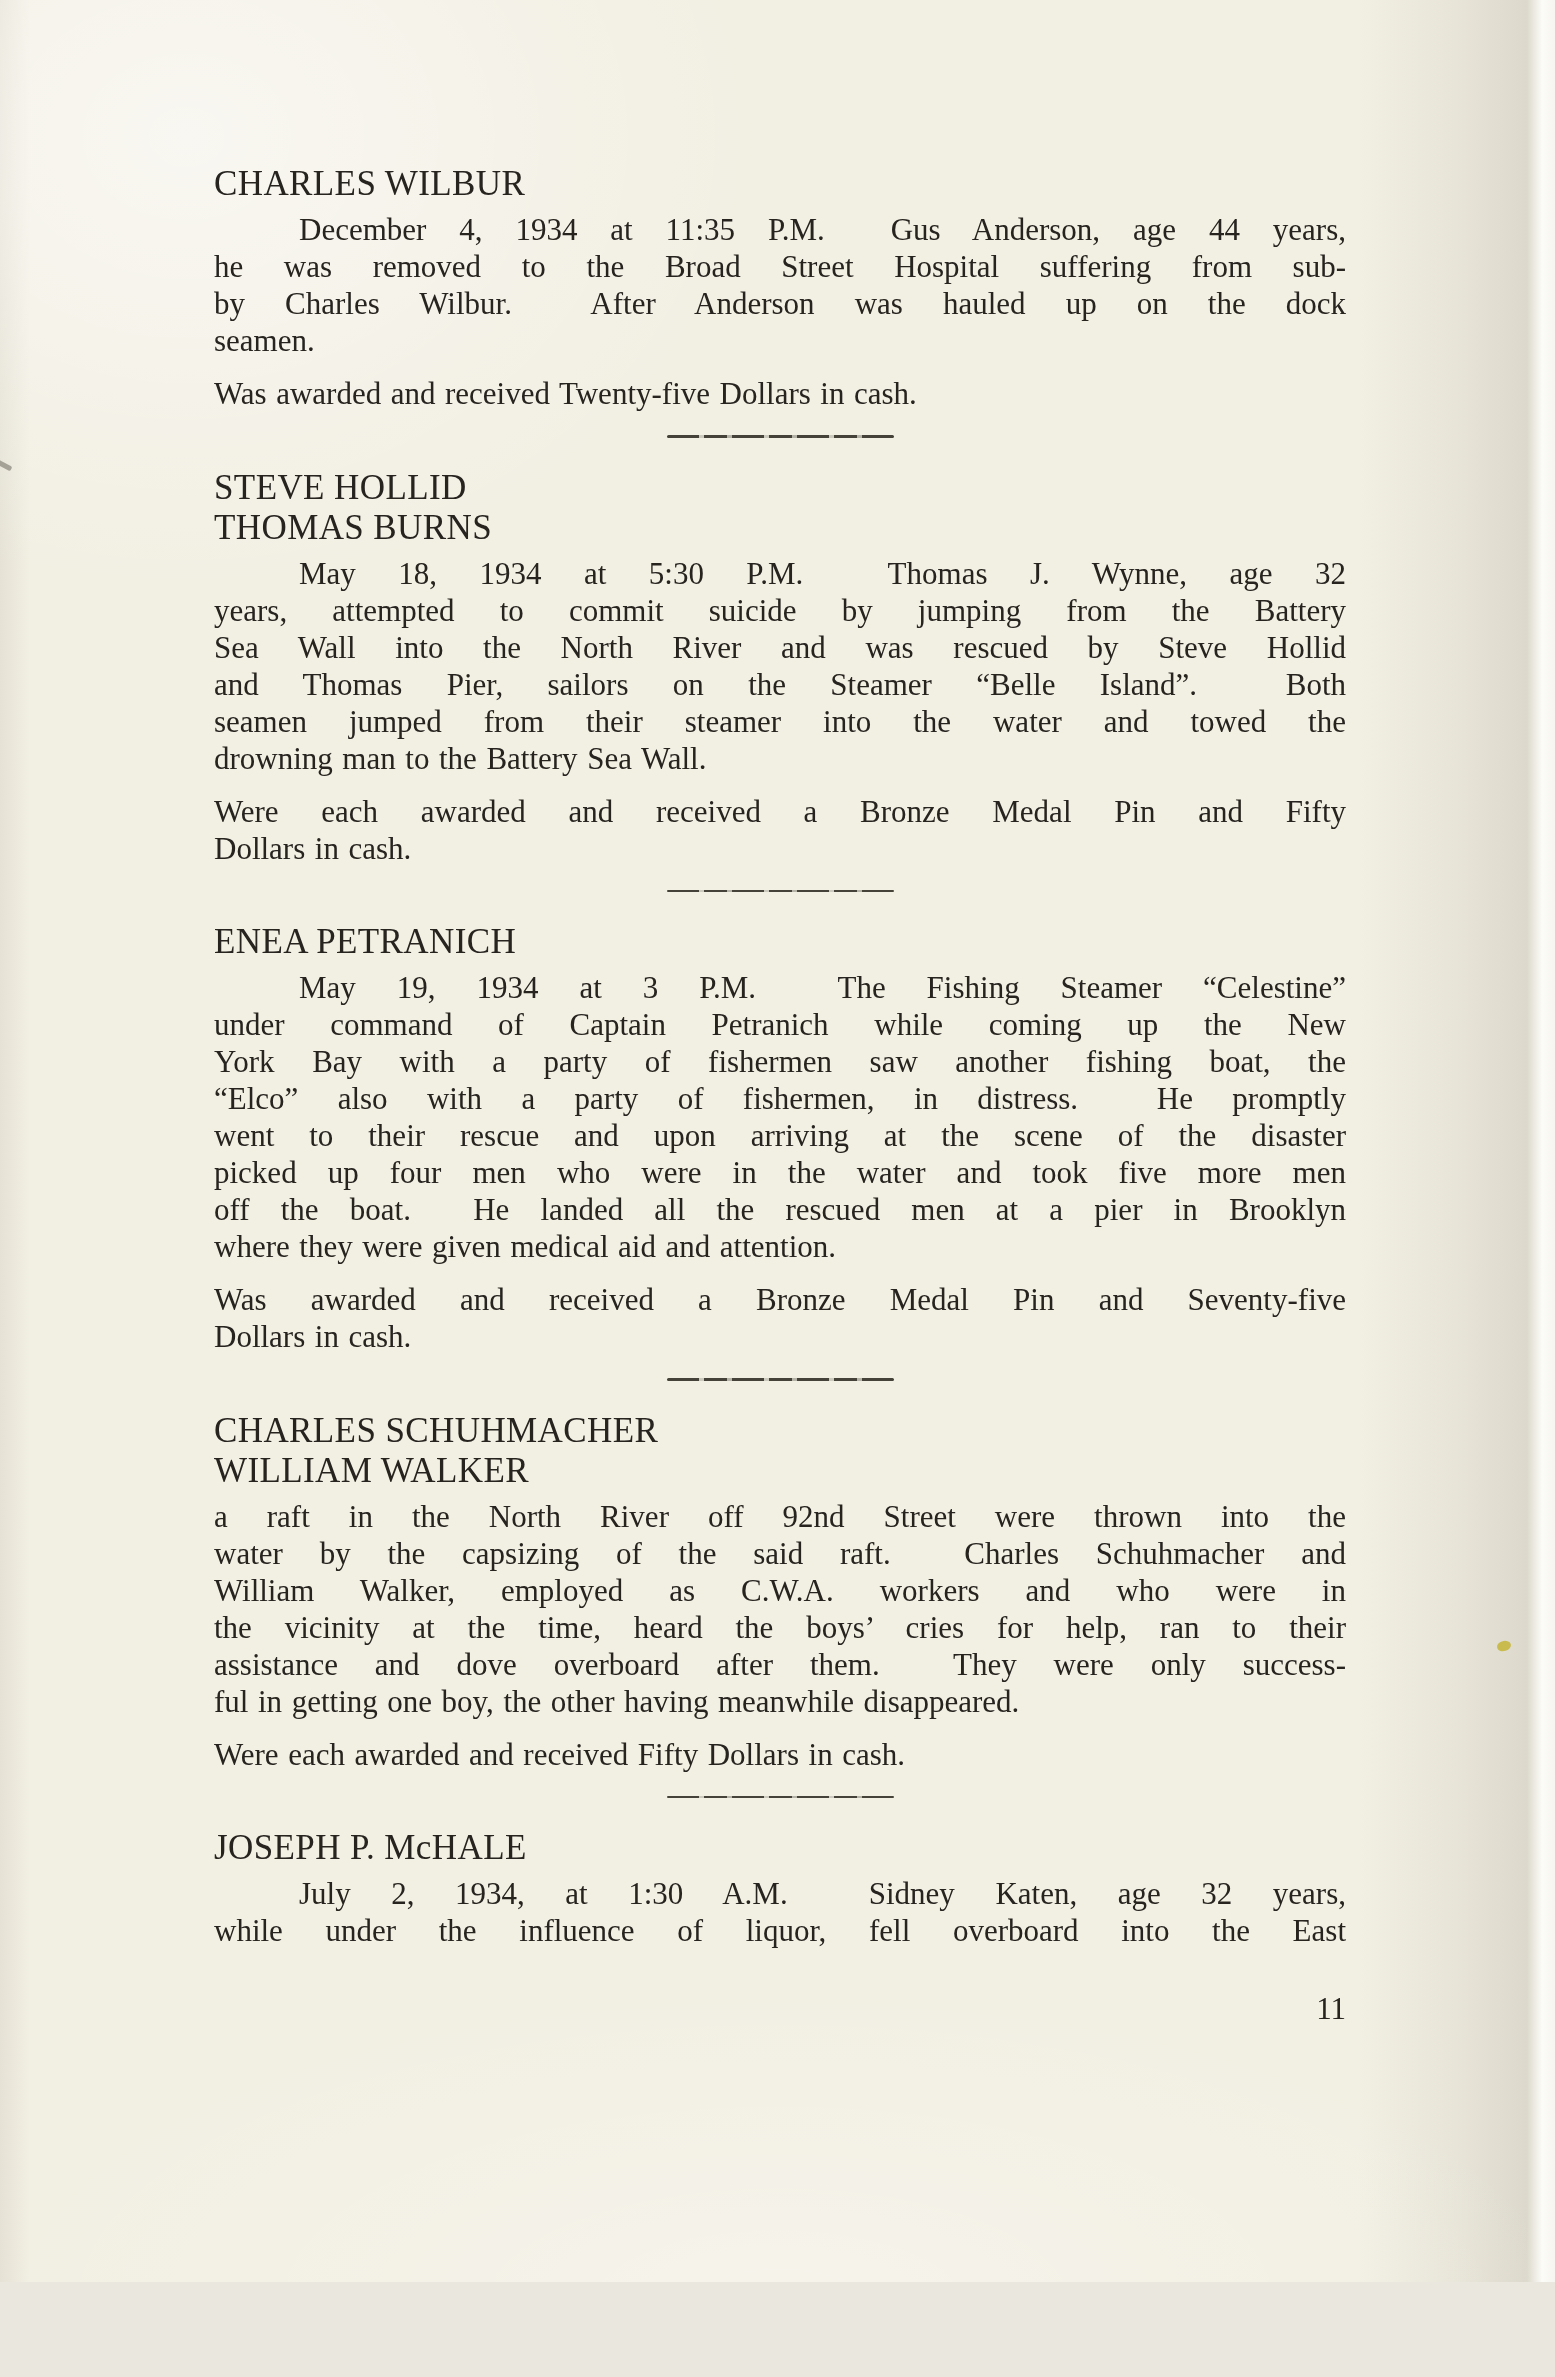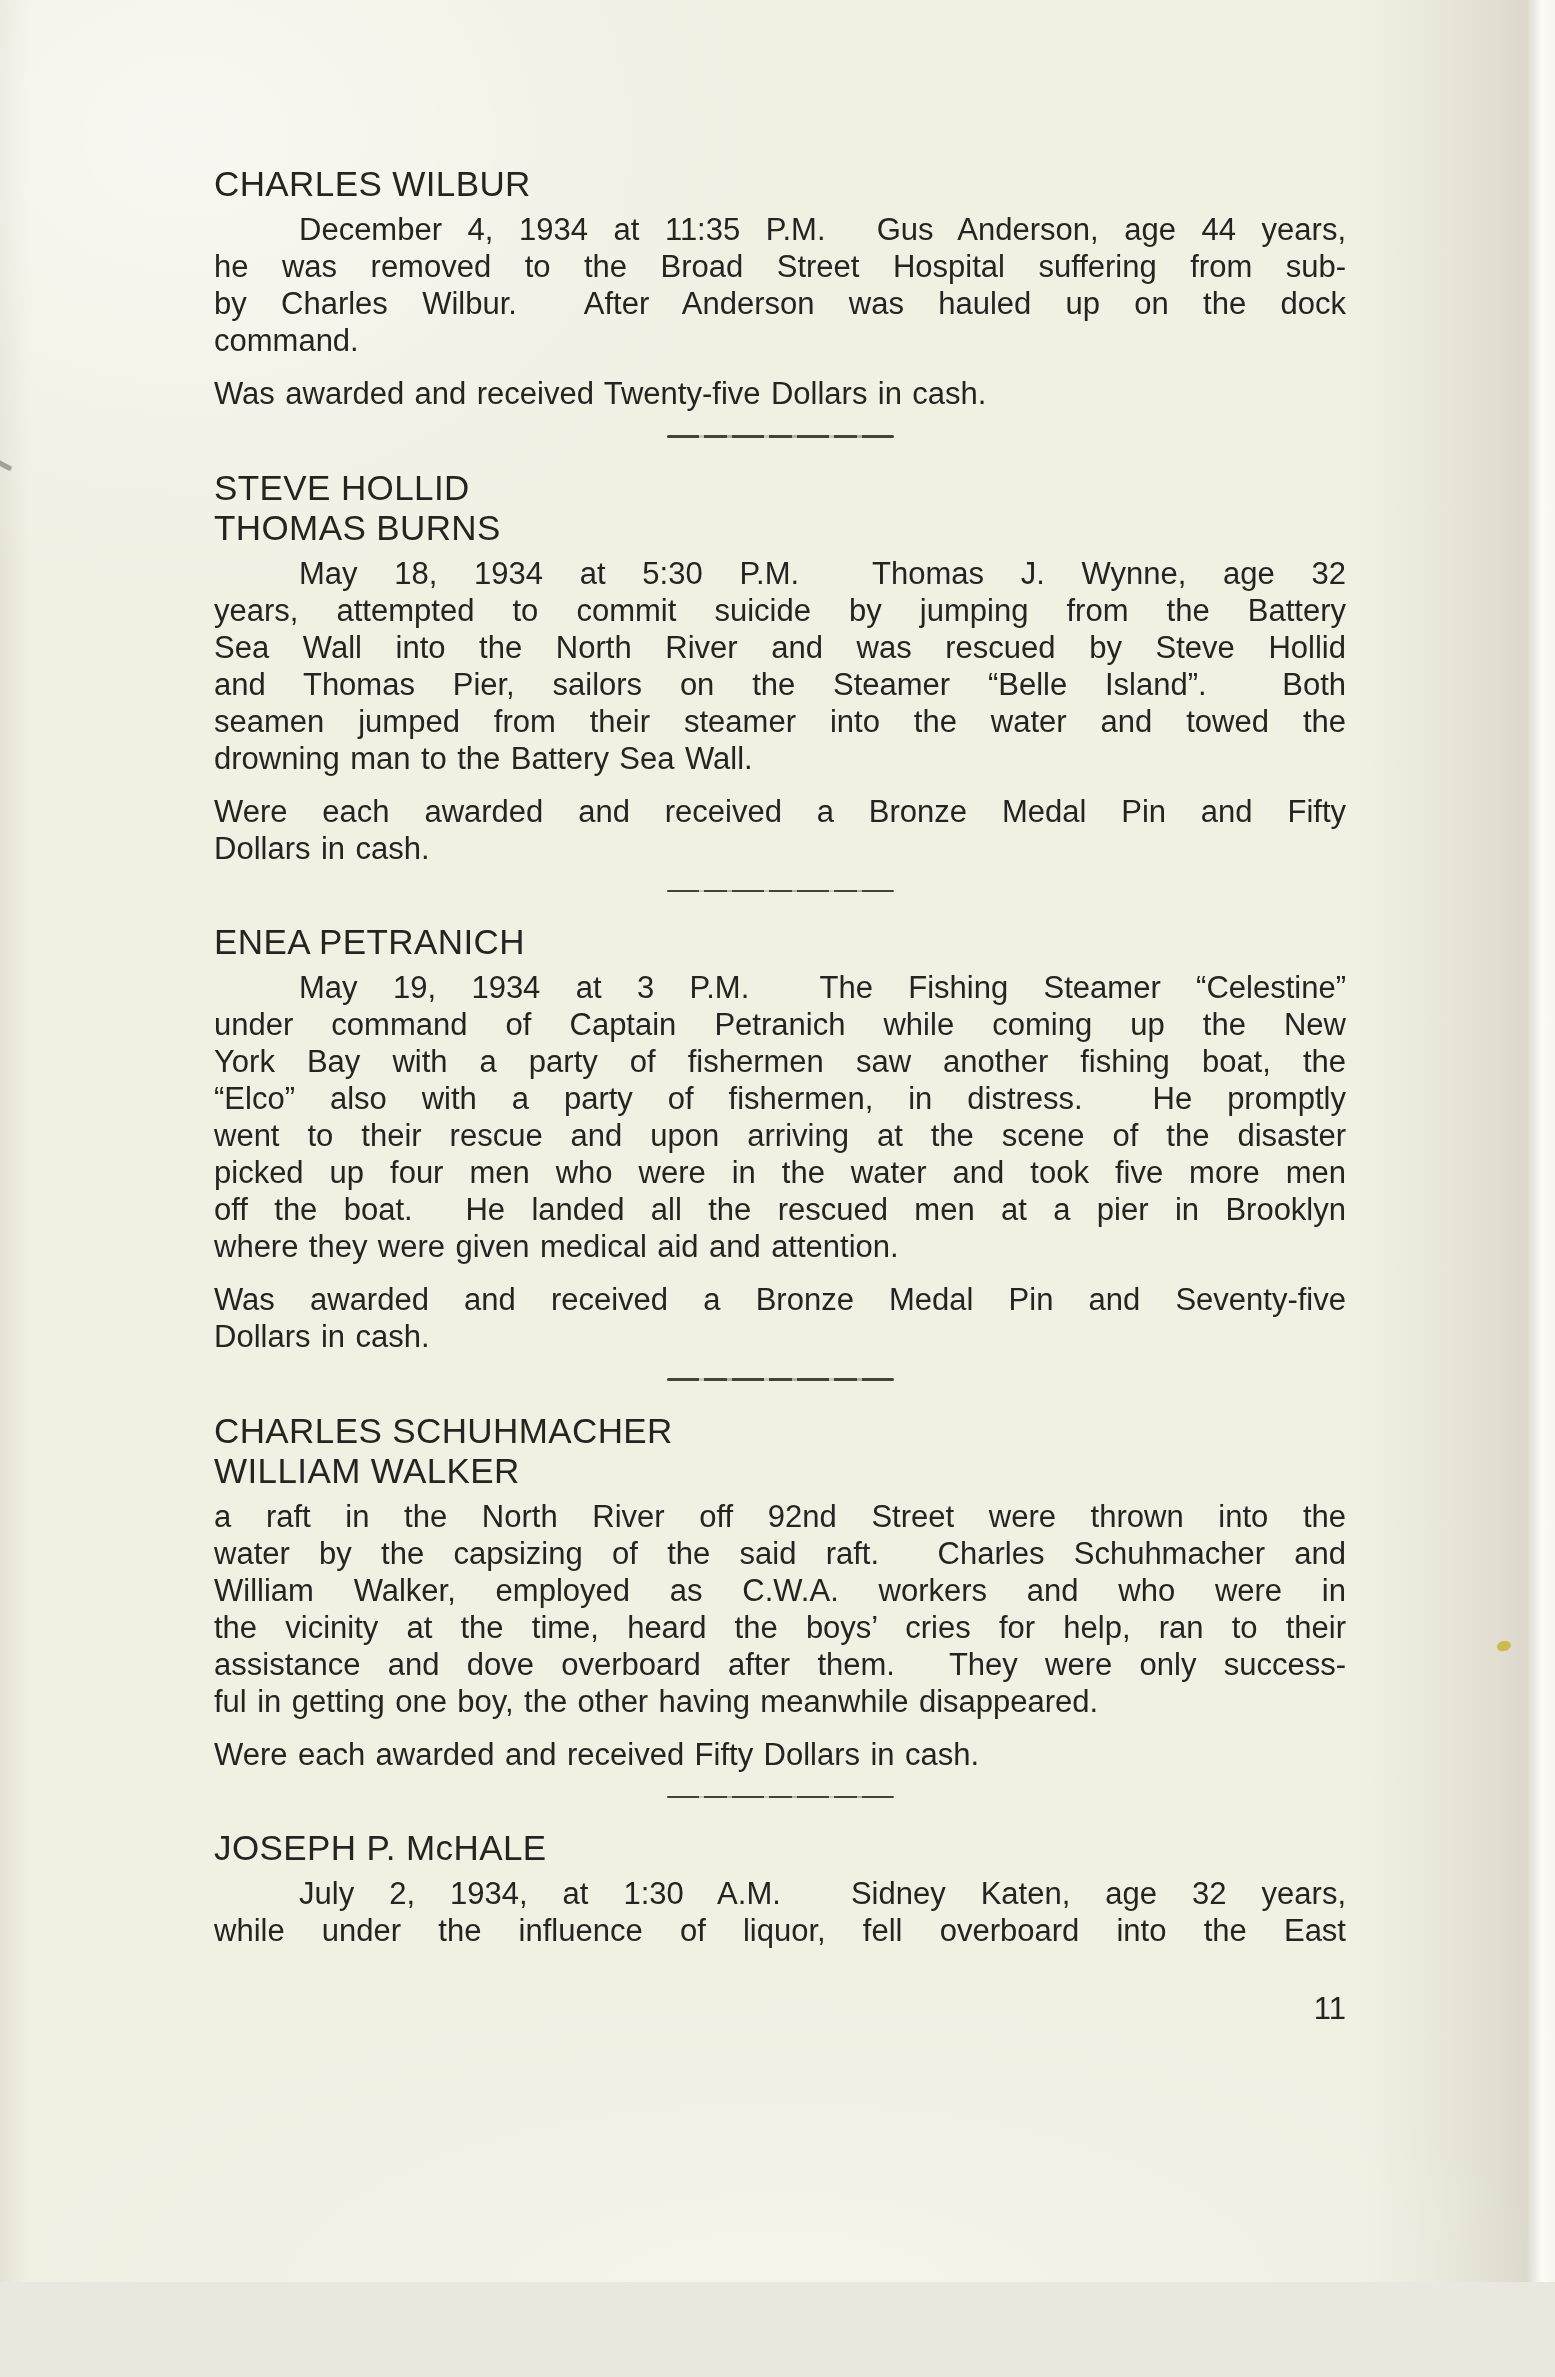--- a/index.html
+++ b/index.html
@@ -7,21 +7,21 @@
     position: relative;
     width: 1556px;
     height: 2282px;
     overflow: hidden;
     background-color: #f2efe3;
     background-image:
       radial-gradient(ellipse 881px 705px at 12% 6%, rgba(255,255,255,0.50), rgba(255,255,255,0) 65%),
       radial-gradient(ellipse 1145px 458px at 50% 101%, rgba(255,255,255,0.30), rgba(255,255,255,0) 70%),
       linear-gradient(90deg, rgba(180,175,158,0.20) 0px, rgba(180,175,158,0) 30px),
       linear-gradient(90deg, rgba(255,255,255,0) 1357px, rgba(134,129,112,0.10) 1462px, rgba(134,129,112,0.20) 1527px, rgba(252,252,249,0.95) 1542px, #f6f5ef 1556px);
-    font-family: Liberation Sans, sans-serif;
+    font-family: Liberation Serif, serif;
     color: #272420;
   }
   .content {
     position: absolute;
     left: 214px;
     top: 164px;
     width: 1132px;
   }
   .heading {
     margin: 0;
@@ -90,21 +90,21 @@
   <div class="speck"></div>
 
   <div class="content">
 
     <section class="entry">
       <h2 class="heading">CHARLES WILBUR</h2>
       <div class="body-para">
         <div class="line first">December 4, 1934 at 11:35 P.M.  Gus Anderson, age 44 years,</div>
         <div class="line">he was removed to the Broad Street Hospital suffering from sub-</div>
         <div class="line">by Charles Wilbur.  After Anderson was hauled up on the dock</div>
-        <div class="line left">command.</div>
+        <div class="line left">seamen.</div>
       </div>
       <div class="award-para">
         <div class="line left">Was awarded and received Twenty-five Dollars in cash.</div>
       </div>
     </section>
 
     <div class="divider"></div>
 
     <section class="entry">
       <h2 class="heading">STEVE HOLLID</h2>

